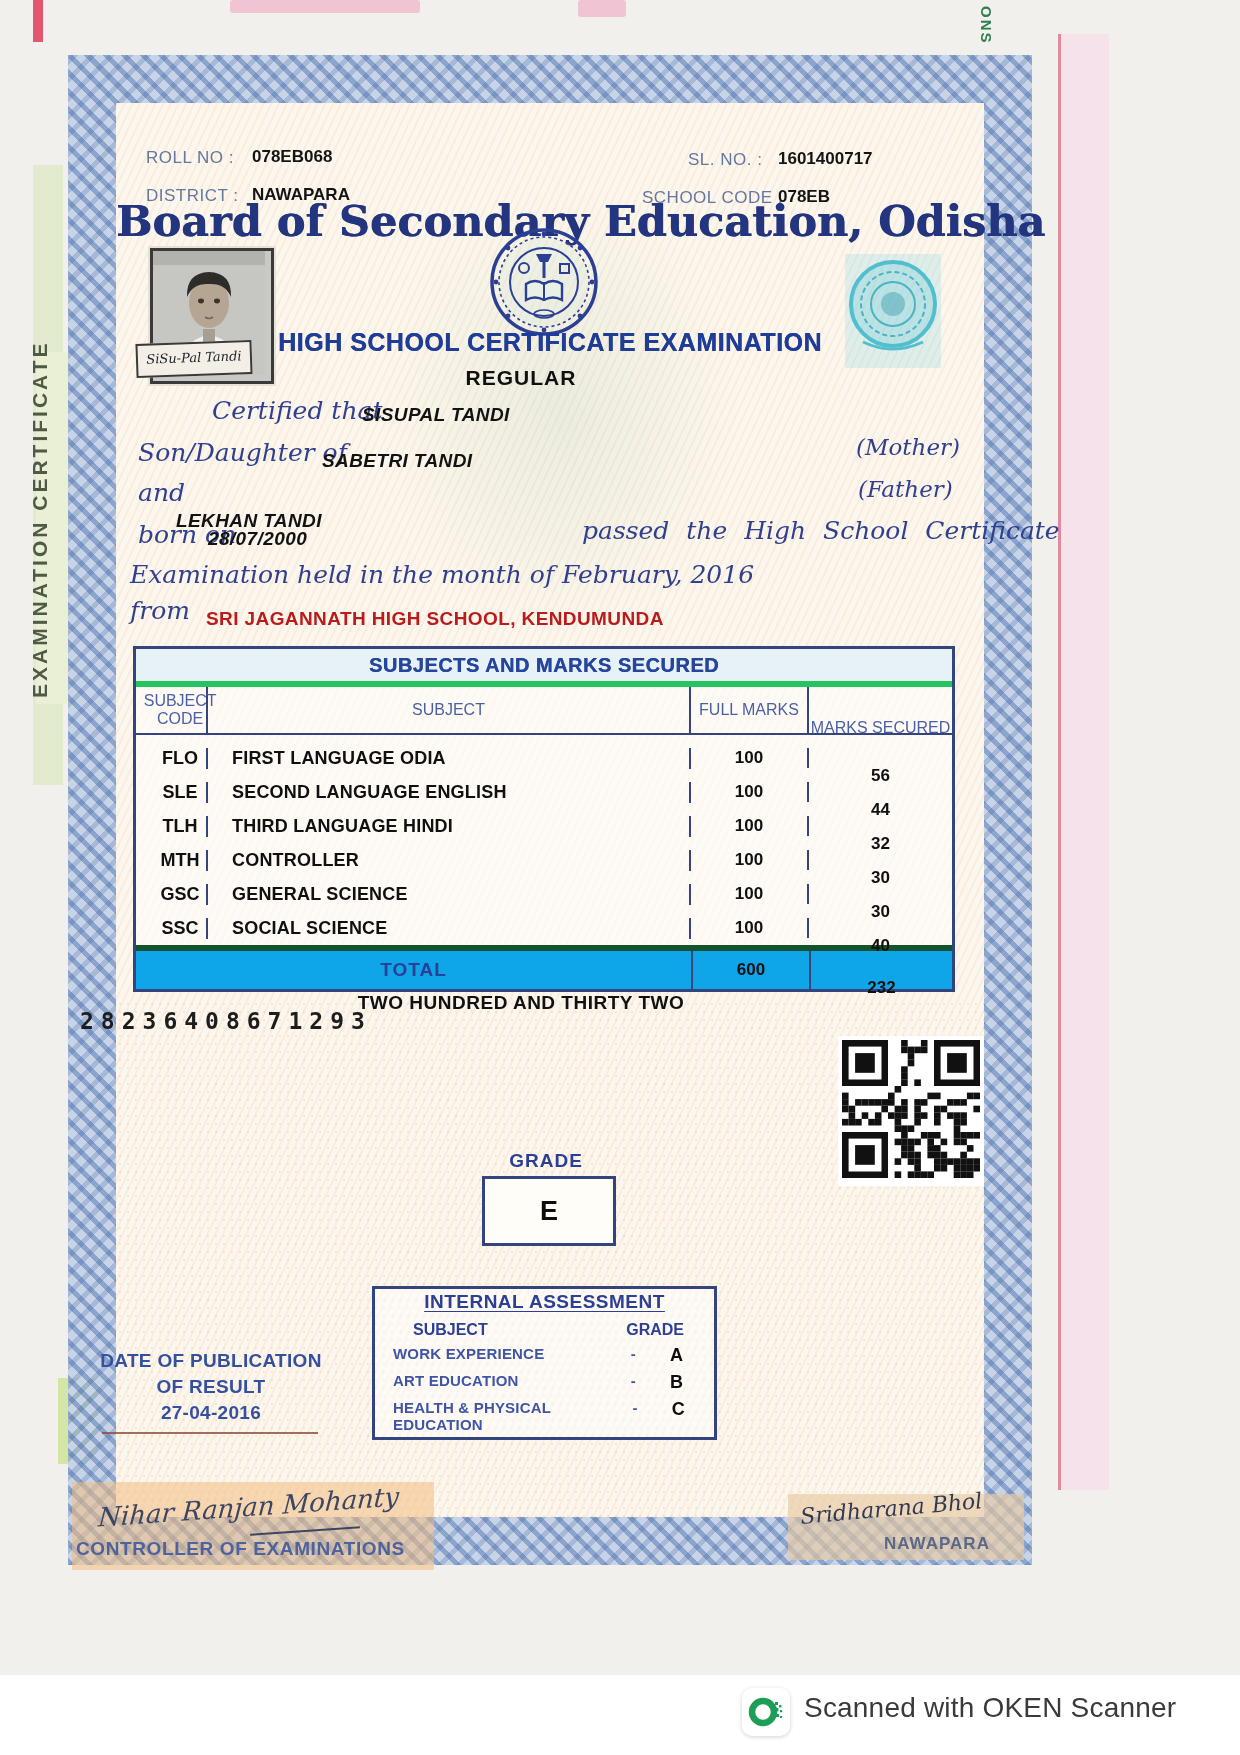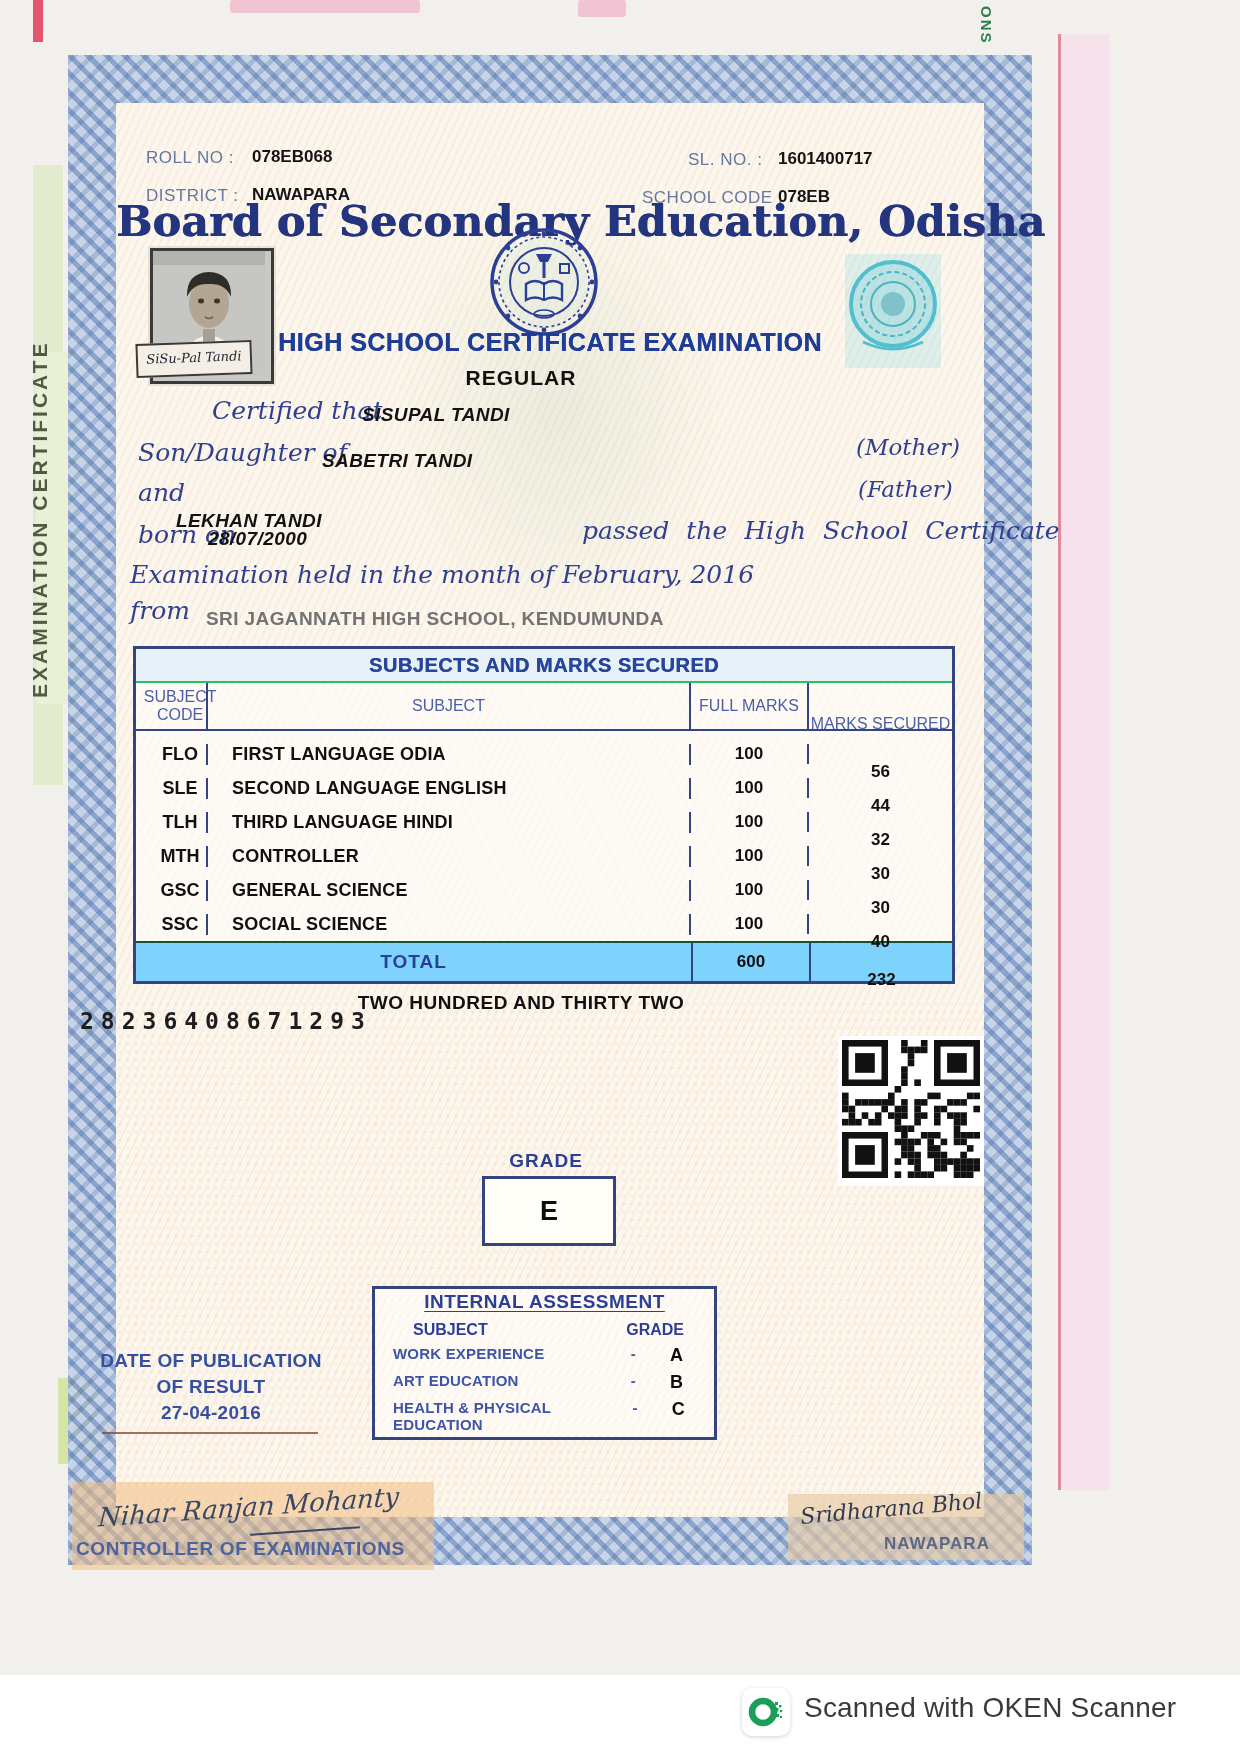--- a/index.html
+++ b/index.html
@@ -35,38 +35,38 @@
     text-shadow:.6px 0 #24357f;white-space:nowrap;}
   .exam-title{left:116px;top:328px;width:868px;text-align:center;color:#1f3d96;font-size:25px;font-weight:bold;letter-spacing:.5px;text-shadow:.4px 0 #1f3d96;}
   .regular{left:116px;top:366px;width:810px;text-align:center;color:#101010;font-size:21px;font-weight:bold;letter-spacing:1px;}
   
   .photo-frame{left:150px;top:248px;width:118px;height:130px;background:#c9c9c5;border:3px solid #3a3a3a;box-shadow:0 0 0 2px #e8e2d6;}
   .photo-sign{left:136px;top:342px;width:112px;height:30px;background:#f4efe6;border:2px solid #3a3a3a;transform:rotate(-2deg);
     color:#22242c;font:italic 13px "DejaVu Serif",serif;text-align:center;line-height:28px;white-space:nowrap;overflow:hidden;}
   
   .scr{font:italic 25px "DejaVu Serif",serif;color:#30408e;white-space:nowrap;}
   .nm{font:bold italic 19px "Liberation Sans",sans-serif;color:#121212;letter-spacing:.4px;white-space:nowrap;}
-  .nm-up{font:bold 19px "Liberation Sans",sans-serif;color:#737373;letter-spacing:.4px;white-space:nowrap;text-align:center;}
+  .nm-up{font:bold 19px "Liberation Sans",sans-serif;color:#b91c1c;letter-spacing:.4px;white-space:nowrap;text-align:center;}
   
   .mtable{left:133px;top:646px;width:822px;box-sizing:border-box;border:3px solid #33447e;background:rgba(255,255,255,.55);}
-  .mt-title{height:32px;line-height:32px;text-align:center;background:#e7f1f8;border-bottom:2px solid #22c55e;
+  .mt-title{height:32px;line-height:32px;text-align:center;background:#e7f1f8;border-bottom:6px solid #22c55e;
     color:#27459c;font-size:20px;font-weight:bold;letter-spacing:.5px;text-shadow:.4px 0 #27459c;}
   .mt-row{display:flex;}
   .mt-head{height:46px;border-bottom:2px solid #33447e;}
   .mt-cell{box-sizing:border-box;}
   .c1{width:72px;border-right:2px solid #33447e;padding-left:18px;}
   .c2{width:483px;border-right:2px solid #33447e;}
   .c3{width:118px;border-right:2px solid #33447e;}
   .c4{flex:1;margin-top:36px;}
   .hc{display:flex;align-items:center;justify-content:center;text-align:center;color:#4a5fa5;font-size:16px;line-height:18px;}
   .drow{height:34px;align-items:center;}
   .code{display:flex;align-items:center;justify-content:center;color:#101010;font-weight:bold;font-size:18px;}
   .subj{display:flex;align-items:center;padding-left:24px;color:#101010;font-weight:bold;font-size:18px;letter-spacing:.2px;}
   .num{display:flex;align-items:center;justify-content:center;color:#101010;font-weight:bold;font-size:17px;}
-  .mt-total{height:38px;border-top:2px solid #14532d;background:#7dd3fc;}
+  .mt-total{height:38px;border-top:6px solid #14532d;background:#0ea5e9;}
   .tot-lbl{width:557px;border-right:2px solid #33447e;display:flex;align-items:center;justify-content:center;
     color:#2b3f94;font-size:19px;font-weight:bold;letter-spacing:1px;}
   
   .words{left:116px;top:992px;width:810px;text-align:center;color:#111;font-size:19px;font-weight:bold;letter-spacing:.5px;}
   .serial{left:80px;top:1008px;font-family:"DejaVu Sans Mono",monospace;font-weight:bold;font-size:23px;color:#1d1d1d;letter-spacing:7px;}
   .grade-lbl{left:116px;top:1150px;width:860px;text-align:center;color:#2b3f94;font-size:19px;font-weight:bold;letter-spacing:1px;}
   .grade-box{left:482px;top:1176px;width:128px;height:64px;background:#fffdf8;border:3px solid #33447e;
     display:flex;align-items:center;justify-content:center;color:#0d0d0d;font-size:27px;font-weight:bold;}
   
   .ia-box{left:372px;top:1286px;width:345px;height:154px;box-sizing:border-box;border:3px solid #33447e;background:rgba(255,255,255,.5);}

